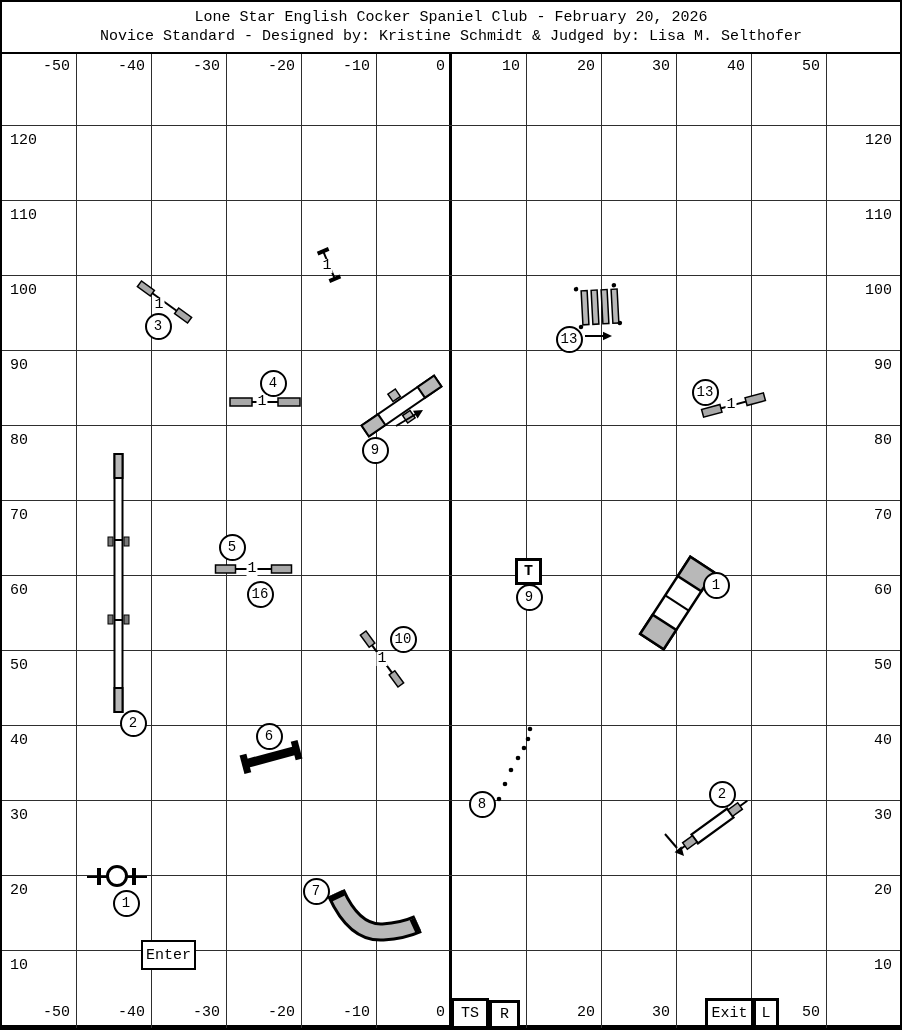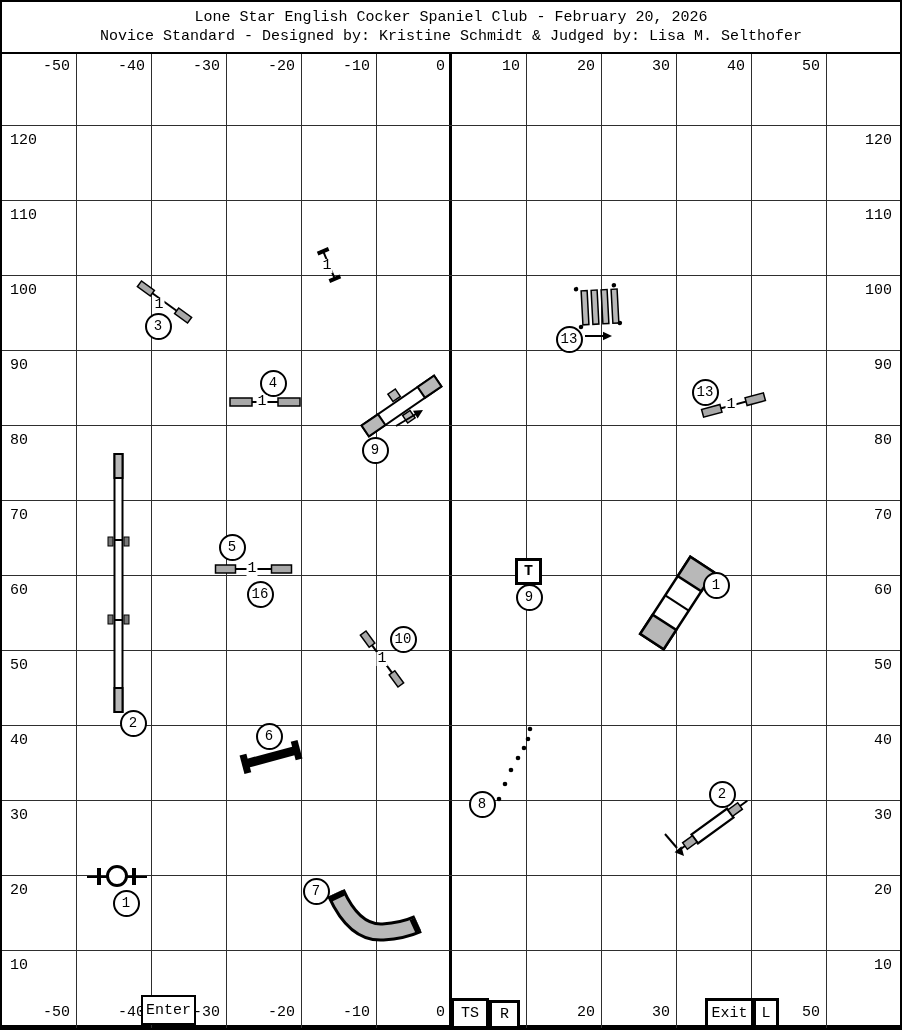--- a/index.html
+++ b/index.html
@@ -188,21 +188,21 @@
   <div class="barlab" style="left:260px;top:400px">1</div>
   <div class="barlab" style="left:250px;top:567px">1</div>
   <div class="barlab" style="left:380px;top:657px">1</div>
   <div class="barlab" style="left:729px;top:403px">1</div>
   <div class="barlab" style="left:325px;top:264px">1</div>
 
   <div id="table-box">
     <span>T</span>
   </div>
 
-  <div class="mbox" style="left:139px;top:993px;width:55px;height:30px;border-width:2.5px">
+  <div class="mbox" style="left:139px;top:938px;width:55px;height:30px;border-width:2.5px">
       <span>Enter</span>
     </div>
   <div class="mbox" style="left:449px;top:996px;width:38px;height:31px">
       <span>TS</span>
     </div>
   <div class="mbox" style="left:487px;top:998px;width:31px;height:29px">
       <span>R</span>
     </div>
   <div class="mbox" style="left:703px;top:996px;width:49px;height:30px">
       <span>Exit</span>

